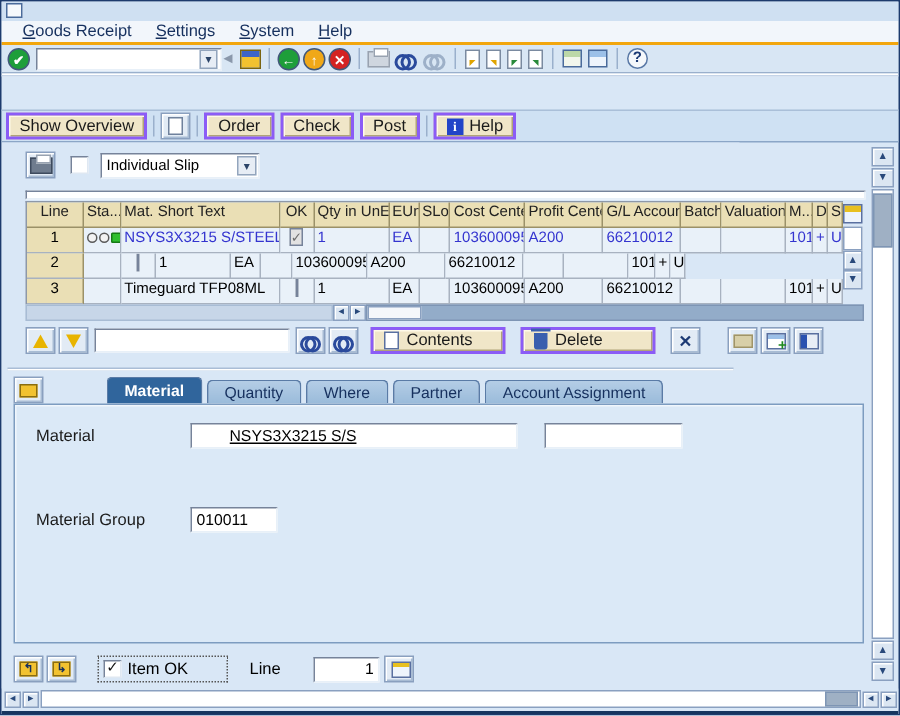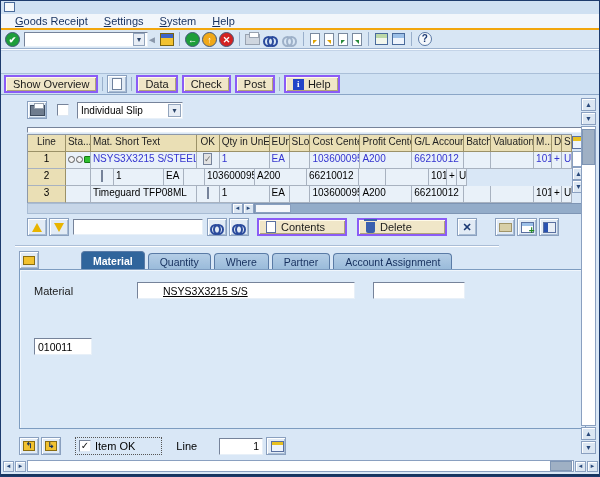--- a/index.html
+++ b/index.html
@@ -70,21 +70,21 @@
          display:inline-flex; align-items:center; padding:0 7px; font-size:11px; color:#1a1a1a;
          white-space:nowrap; cursor:default; }
   .icon-btn { width:20px; height:18px; background:#e2ebf5; border:1px solid #8aa0bf;
               box-shadow:inset 1px 1px 0 #fff, inset -1px -1px 0 #a8bcd4;
               display:inline-flex; align-items:center; justify-content:center; }
   .newdoc { width:10px; height:12px; background:#fff; border:1px solid #6f819c; }
   .info-sq { width:11px; height:11px; background:#2244c8; color:#fff; font-weight:bold; font-size:9px;
              text-align:center; line-height:11px; margin-right:4px; font-family:"Liberation Serif",serif; }
 
   
-  .work { position:absolute; top:94px; left:10px; width:492px; height:364px; background:#d9e7f6; }
+  .work { position:absolute; top:94px; left:0; width:492px; height:364px; background:#d9e7f6; }
 
   .slip-row { position:absolute; top:6px; left:16px; display:flex; align-items:center; }
   .checkbox { width:12px; height:12px; background:#fff; border:1px solid;
               border-color:#76839a #dfe8f2 #dfe8f2 #76839a; font-size:10px; line-height:10px;
               text-align:center; color:#111; }
   .combo { width:106px; height:17px; background:#fff; border:1px solid;
            border-color:#76839a #e8f0f8 #e8f0f8 #76839a; display:flex; align-items:center;
            font-size:10px; padding-left:3px; position:relative; }
   .combo-ic { position:absolute; right:1px; top:1px; width:13px; height:13px; background:#e7edf5;
               border:1px solid #93a5bd; font-size:8px; line-height:11px; text-align:center; color:#2c4468; }
@@ -227,21 +227,21 @@
   <div class="sep-line"></div>
 
 
   <div class="apptoolbar">
     <button class="btn">Show Overview</button>
     <span class="tb-sep"></span>
     <span class="icon-btn">
         <span class="newdoc"></span>
       </span>
     <span class="tb-sep"></span>
-    <button class="btn">Data</button>
+    <button class="btn">Order</button>
     <button class="btn" style="margin-left:4px">Check</button>
     <button class="btn" style="margin-left:4px">Post</button>
     <span class="tb-sep"></span>
     <button class="btn">
       <span class="info-sq">i</span>
       <span>Help</span>
     </button>
   </div>
 
   <div class="work">
@@ -400,20 +400,21 @@
       </div>
     </div>
 
     <div class="panel">
       <div class="fld-row" style="top:12px; left:14px;">
         <span class="fld-label">Material</span>
         <input class="field u" style="width: 218px;" value="NSYS3X3215 S/S">
         <input class="field" style="width: 92px; margin-left: 18px;">
       </div>
       <div class="fld-row" style="top:68px; left:14px;">
+        <span class="fld-label">Material Group</span>
         <input class="field" style="width: 58px;" value="010011">
       </div>
     </div>
 
     <div class="item-footer">
       <span class="icon-btn" style="margin-left:8px">
           <span class="nav-ic">↰</span>
         </span>
       <span class="icon-btn" style="margin-left:2px">
           <span class="nav-ic">↳</span>

